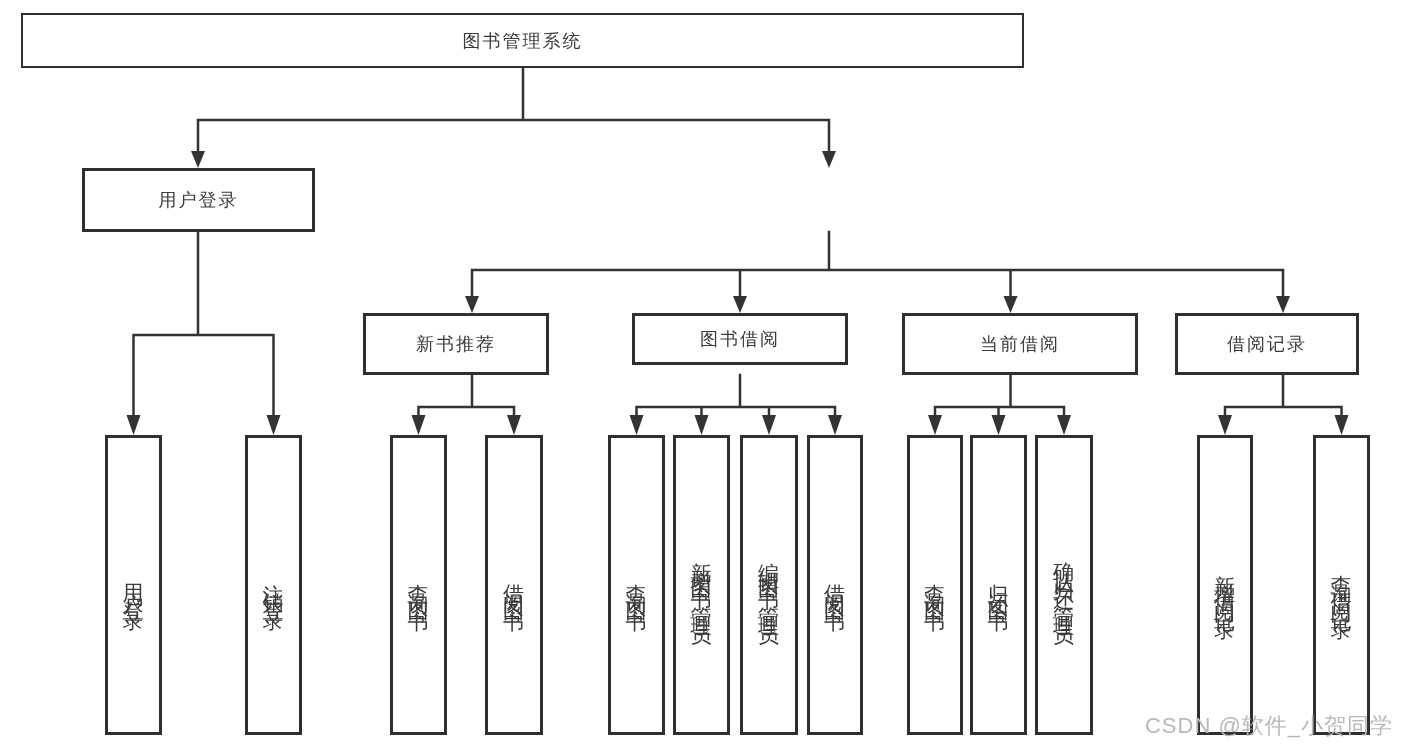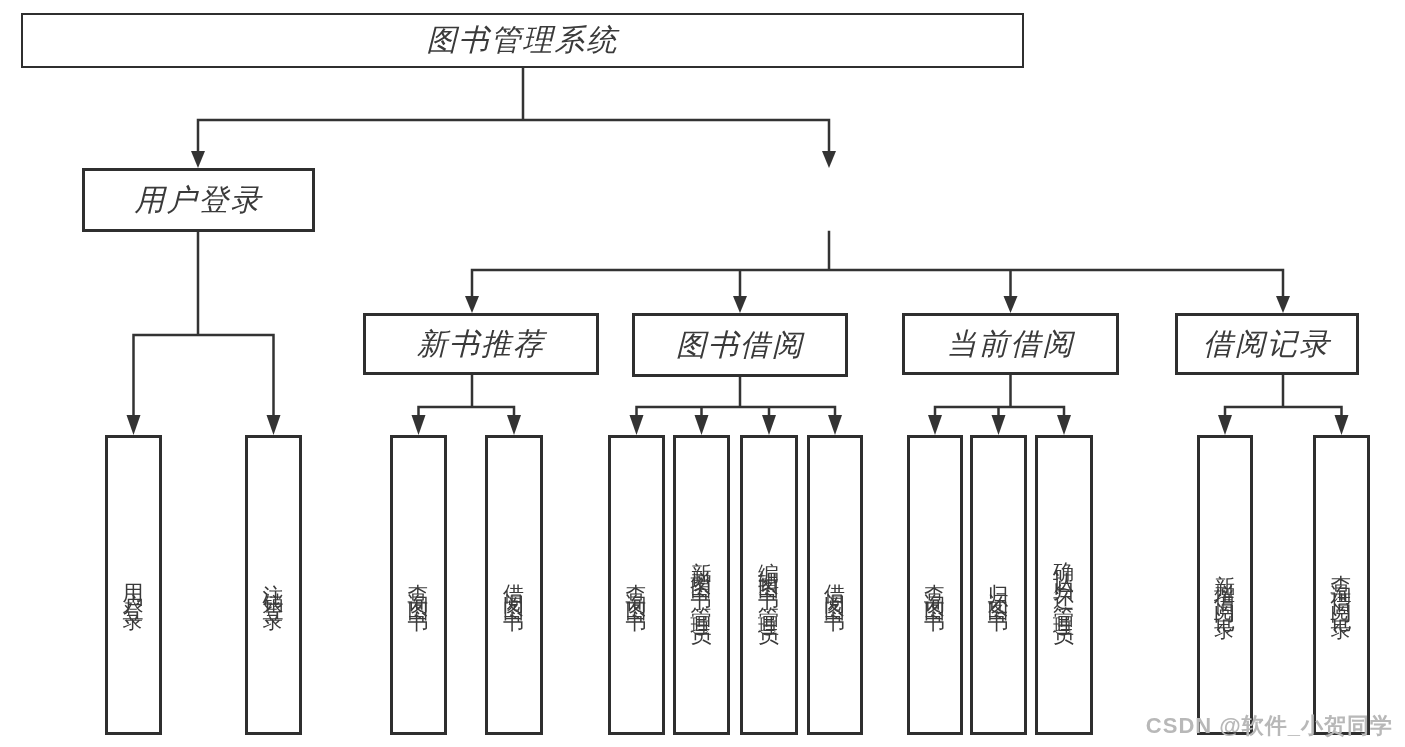--- a/index.html
+++ b/index.html
@@ -20,41 +20,39 @@
   }
   .wires{position:absolute;left:0;top:0;width:1405px;height:747px;z-index:1;}
   .wires path{fill:none;stroke:var(--line);stroke-width:2.5;stroke-linecap:square;}
   .wires polygon{fill:var(--line);stroke:none;}
   .node{
     position:absolute;z-index:2;
     background:var(--background);
     border:3px solid var(--box-border);
     color:var(--text);
     display:flex;align-items:center;justify-content:center;
-    font-size:30px;letter-spacing:2px;
+    font-size:18px;letter-spacing:2px;
     white-space:nowrap;
-    font-style:italic;
   }
   .node.root{border-width:2.5px;}
   .leaf{
     position:absolute;z-index:2;
     background:var(--background);
     border:3px solid var(--box-border);
     color:var(--text);
     display:flex;align-items:center;justify-content:center;
     writing-mode:vertical-rl;text-orientation:mixed;
     font-size:21px;letter-spacing:9px;
     line-height:1;
   }
   .watermark{
     position:absolute;right:12px;bottom:6px;z-index:3;
     color:var(--watermark);
     font-size:22px;letter-spacing:1px;
     white-space:nowrap;
-    font-weight:bold;
   }
 </style>
 </head>
 <body>
 
 <div class="stage">
 
   <svg class="wires" viewBox="0 0 1405 747" aria-hidden="true">
 
     <path d="M523,68 L523,120 M198,120 L829,120 M198,120 L198,154 M829,120 L829,154"></path>
@@ -91,23 +89,23 @@
     <polygon points="991.5,415 1005.5,415 998.5,435"></polygon>
     <polygon points="1057,415 1071,415 1064,435"></polygon>
     <polygon points="1218,415 1232,415 1225,435"></polygon>
     <polygon points="1334.5,415 1348.5,415 1341.5,435"></polygon>
   </svg>
 
   <div class="node root" style="left:21px;top:13px;width:1003px;height:55px">图书管理系统</div>
 
   <div class="node" style="left:82px;top:168px;width:233px;height:64px">用户登录</div>
 
-  <div class="node" style="left:363px;top:313px;width:236px;height:62px">新书推荐</div>
-  <div class="node" style="left:632px;top:313px;width:216px;height:64px">图书借阅</div>
-  <div class="node" style="left:902px;top:313px;width:217px;height:62px">当前借阅</div>
+  <div class="node" style="left:363px;top:313px;width:186px;height:62px">新书推荐</div>
+  <div class="node" style="left:632px;top:313px;width:216px;height:52px">图书借阅</div>
+  <div class="node" style="left:902px;top:313px;width:236px;height:62px">当前借阅</div>
   <div class="node" style="left:1175px;top:313px;width:184px;height:62px">借阅记录</div>
 
   <div class="leaf" style="left:105px;top:435px;width:57px;height:300px">用户登录</div>
   <div class="leaf" style="left:245px;top:435px;width:57px;height:300px">注销登录</div>
 
   <div class="leaf" style="left:390px;top:435px;width:57px;height:300px">查询图书</div>
   <div class="leaf" style="left:485px;top:435px;width:58px;height:300px">借阅图书</div>
 
   <div class="leaf" style="left:608px;top:435px;width:57px;height:300px">查询图书</div>
   <div class="leaf" style="left:673px;top:435px;width:57px;height:300px">新增图书（管理员）</div>

